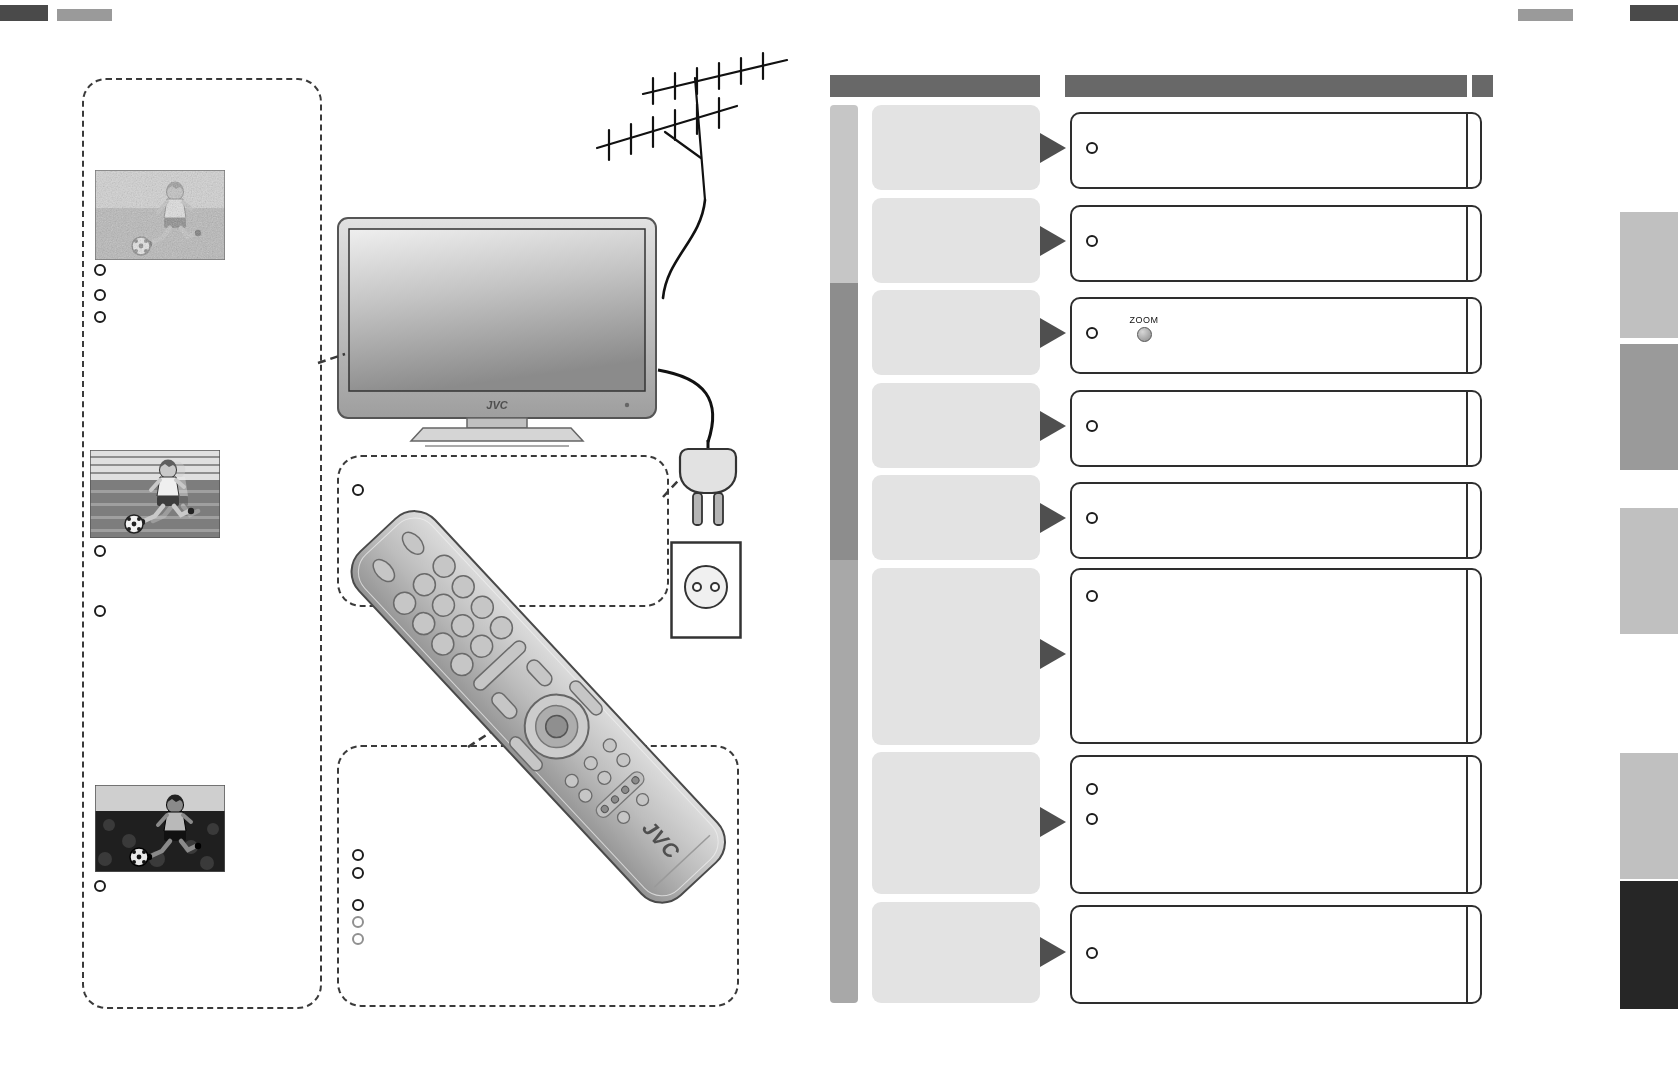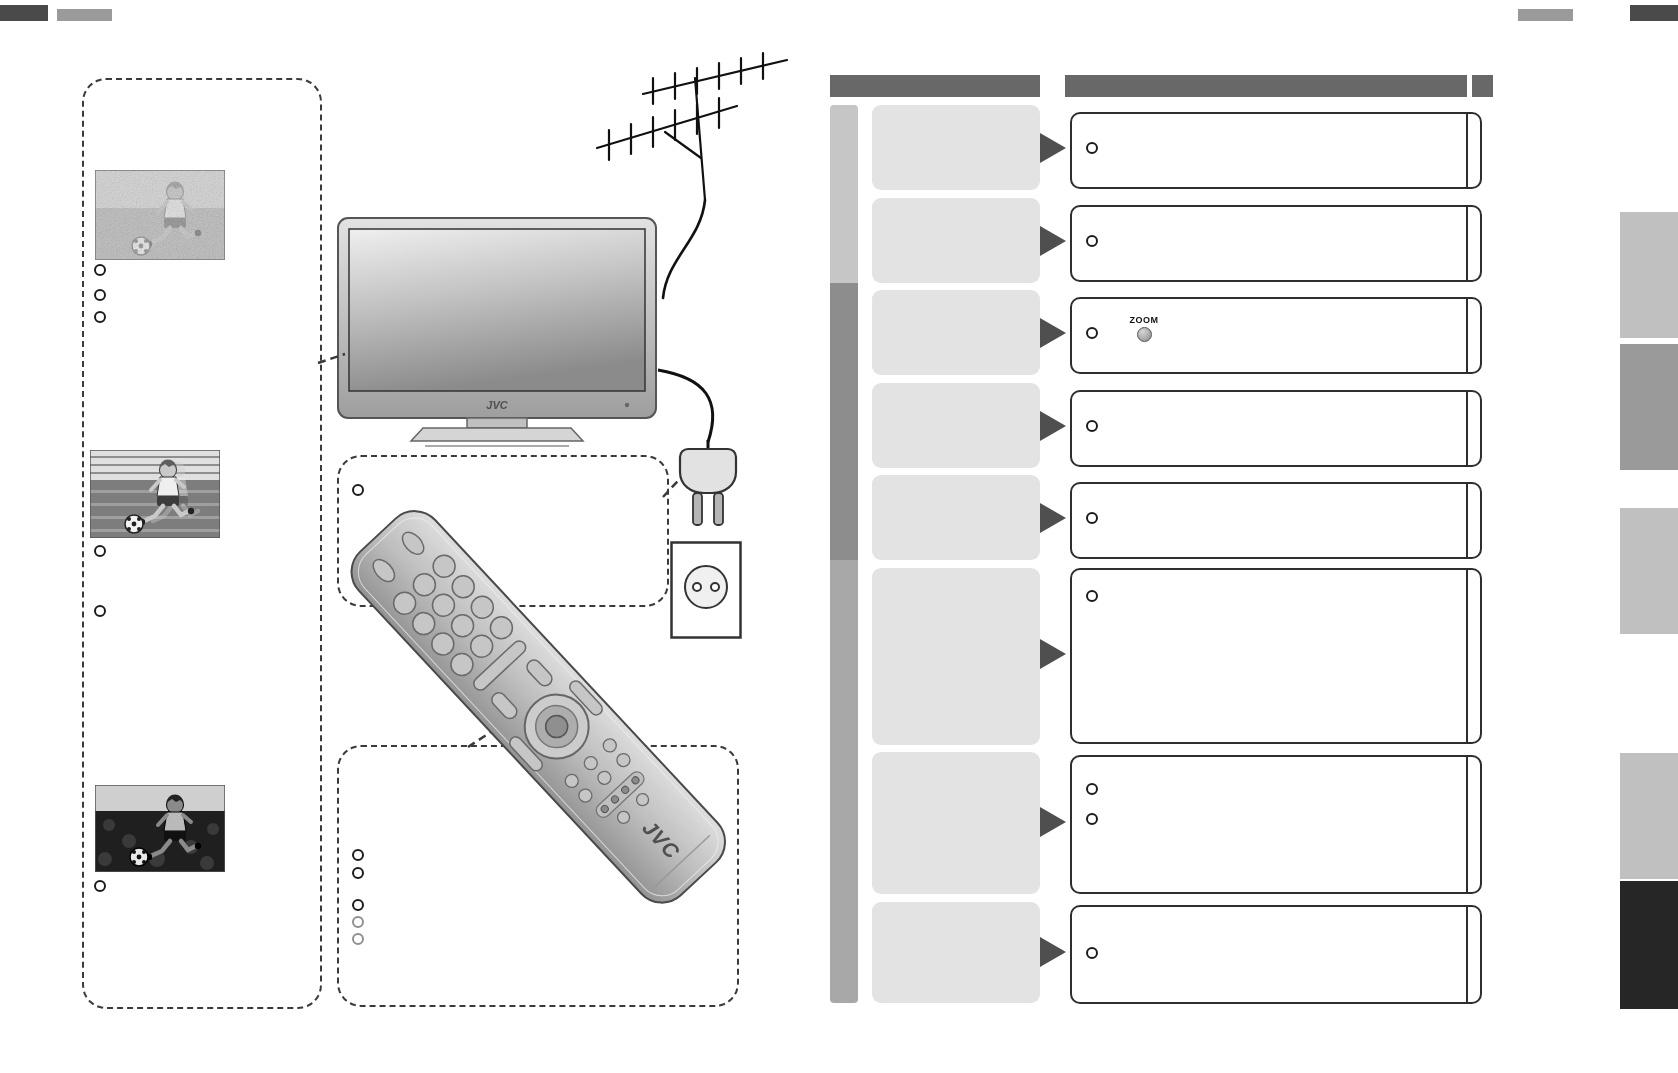--- a/index.html
+++ b/index.html
@@ -36,21 +36,21 @@
 
   
   .ring{position:absolute;width:8px;height:8px;border:2.5px solid #1c1c1c;
         border-radius:50%;background:#fff;}
   .ring.lt{border-color:#909090;}
 
   
   .dashed{position:absolute;border:2.5px dashed #3a3a3a;border-radius:24px;}
 
   .zoom-wrap{position:absolute;left:1122px;top:315px;width:44px;text-align:center;}
-  .zoom-label{font-size:9px;font-weight:bold;color:#111;letter-spacing:.5px;}
+  .zoom-label{font-size:9px;font-weight:normal;color:#111;letter-spacing:.5px;}
   .zoom-btn{width:13px;height:13px;margin:2px auto 0;border-radius:50%;
             background:radial-gradient(circle at 35% 30%,#d6d6d6,#8a8a8a);
             border:1.5px solid #555;}
   svg text{font-family:"Liberation Sans",sans-serif;}
 </style>
 </head>
 <body>
 
 <div class="page">
 

